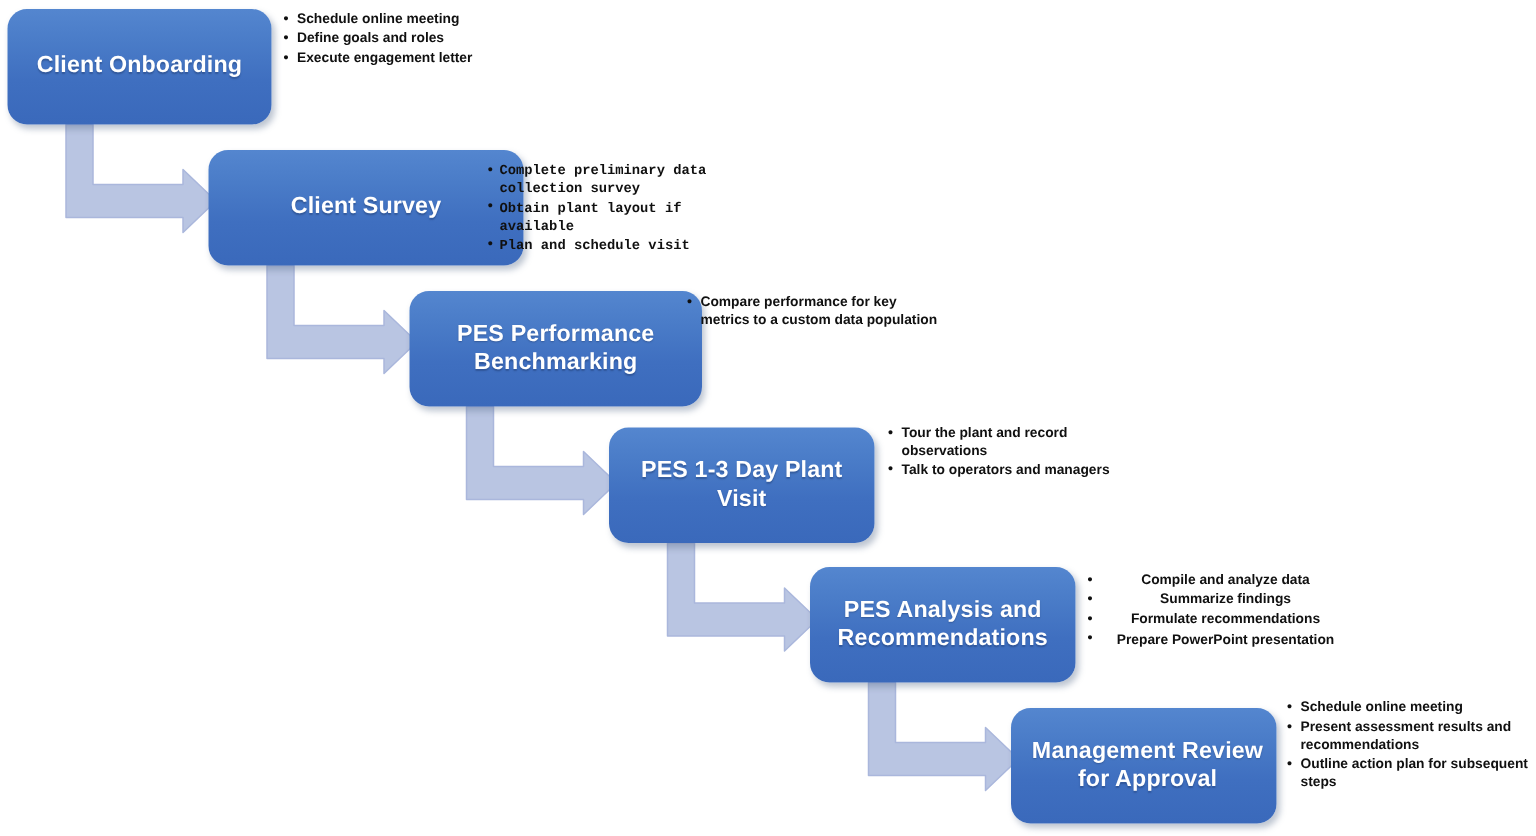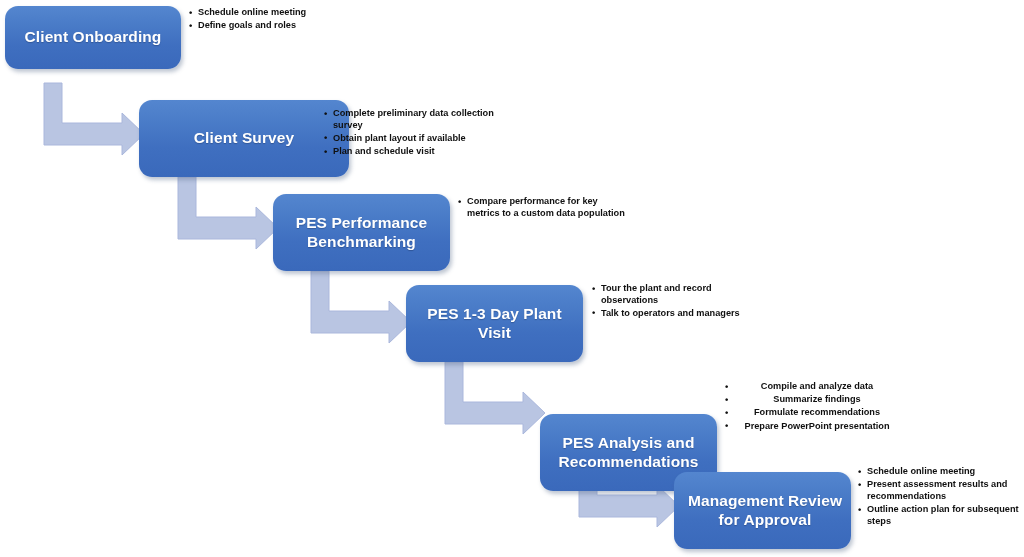--- a/index.html
+++ b/index.html
@@ -98,57 +98,58 @@
           <polygon points="0,0 18,0 18,40 78,40 78,30 100,51 78,72 78,62 0,62" fill="#b9c5e2" stroke="#aab7dc" stroke-width="1" stroke-linejoin="round"></polygon>
         </svg>
       </div>
       <div class="arrow" style="left: 579px; top: 455px; width: 100px; height: 78px;">
         <svg width="100" height="78" viewBox="0 0 100 78">
           <polygon points="0,0 18,0 18,40 78,40 78,30 100,51 78,72 78,62 0,62" fill="#b9c5e2" stroke="#aab7dc" stroke-width="1" stroke-linejoin="round"></polygon>
         </svg>
       </div>
     </div>
   <div id="step-layer">
-      <div class="step-box" style="left: 5px; top: 6px; width: 176px; height: 63px;">
+      <div class="step-box" style="left: 5px; top: 6px; width: 176px; height: 77px;">
         <div class="step-title">Client Onboarding</div>
       </div>
       <div class="bullets" style="left: 189px; top: 7px; width: 205px;">
         <ul>
           <li>Schedule online meeting</li>
           <li>Define goals and roles</li>
+          <li>Execute engagement letter</li>
         </ul>
       </div>
       <div class="step-box" style="left: 139px; top: 100px; width: 210px; height: 77px;">
         <div class="step-title">Client Survey</div>
       </div>
-      <div class="bullets" style="left: 324px; top: 108px; width: 180px;">
+      <div class="bullets" style="left: 324px; top: 108px; width: 180px; font-family: Liberation Mono, monospace;">
         <ul>
           <li>Complete preliminary data collection survey</li>
           <li>Obtain plant layout if available</li>
           <li>Plan and schedule visit</li>
         </ul>
       </div>
-      <div class="step-box" style="left: 273px; top: 194px; width: 177px; height: 77px; justify-content: flex-end;">
+      <div class="step-box" style="left: 273px; top: 194px; width: 195px; height: 77px; justify-content: flex-end;">
         <div class="step-title">PES Performance Benchmarking</div>
       </div>
       <div class="bullets" style="left: 458px; top: 196px; width: 170px;">
         <ul>
           <li>Compare performance for key metrics to a custom data population</li>
         </ul>
       </div>
       <div class="step-box" style="left: 406px; top: 285px; width: 177px; height: 77px;">
         <div class="step-title">PES 1-3 Day Plant Visit</div>
       </div>
       <div class="bullets" style="left: 592px; top: 283px; width: 175px;">
         <ul>
           <li>Tour the plant and record observations</li>
           <li>Talk to operators and managers</li>
         </ul>
       </div>
-      <div class="step-box" style="left: 540px; top: 378px; width: 177px; height: 77px; margin-top: 36px;">
+      <div class="step-box" style="left: 540px; top: 378px; width: 177px; height: 77px;">
         <div class="step-title">PES Analysis and Recommendations</div>
       </div>
       <div class="bullets" style="left: 725px; top: 381px; width: 175px; text-align: center;">
         <ul>
           <li>Compile and analyze data</li>
           <li>Summarize findings</li>
           <li>Formulate recommendations</li>
           <li>Prepare PowerPoint presentation</li>
         </ul>
       </div>

